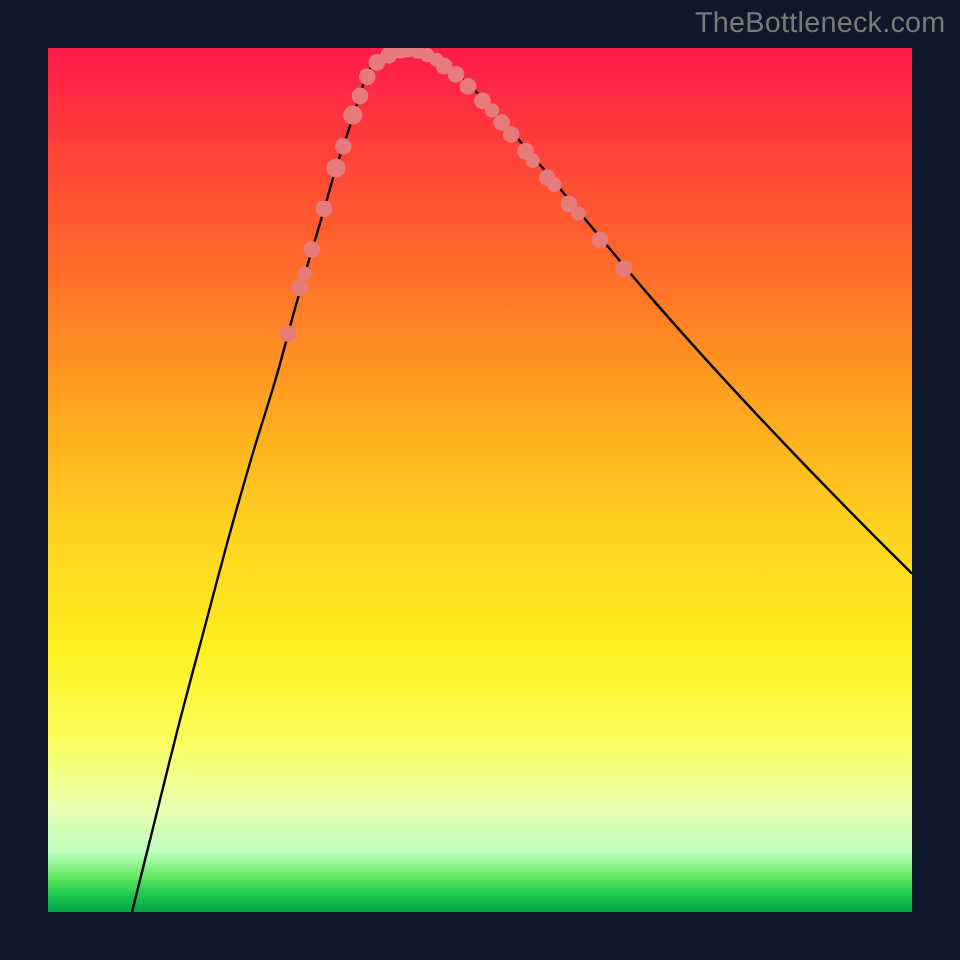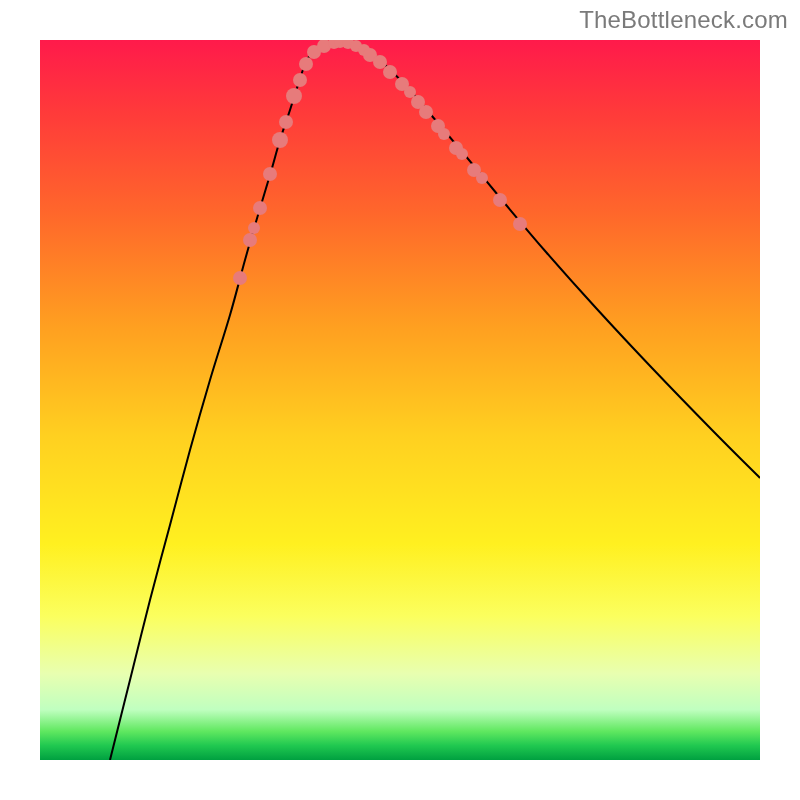--- a/index.html
+++ b/index.html
@@ -1,21 +1,21 @@
 <!DOCTYPE html>
 <html><head>
 <meta charset="utf-8">
 <style>
   * { margin: 0; padding: 0; box-sizing: border-box; }
   body { width: 800px; height: 800px; background: #000; position: relative; font-family: Arial, sans-serif; }
   .frame {
     position: absolute;
     top: 0; left: 0;
     width: 800px; height: 800px;
-    background: #ffffff;
+    background: #0f172a;
   }
   .plot-area {
     position: absolute;
     top: 40px;
     left: 40px;
     width: 720px;
     height: 720px;
     background: linear-gradient(to bottom,
       #ff1a4b 0%,
       #ff3a3a 10%,

